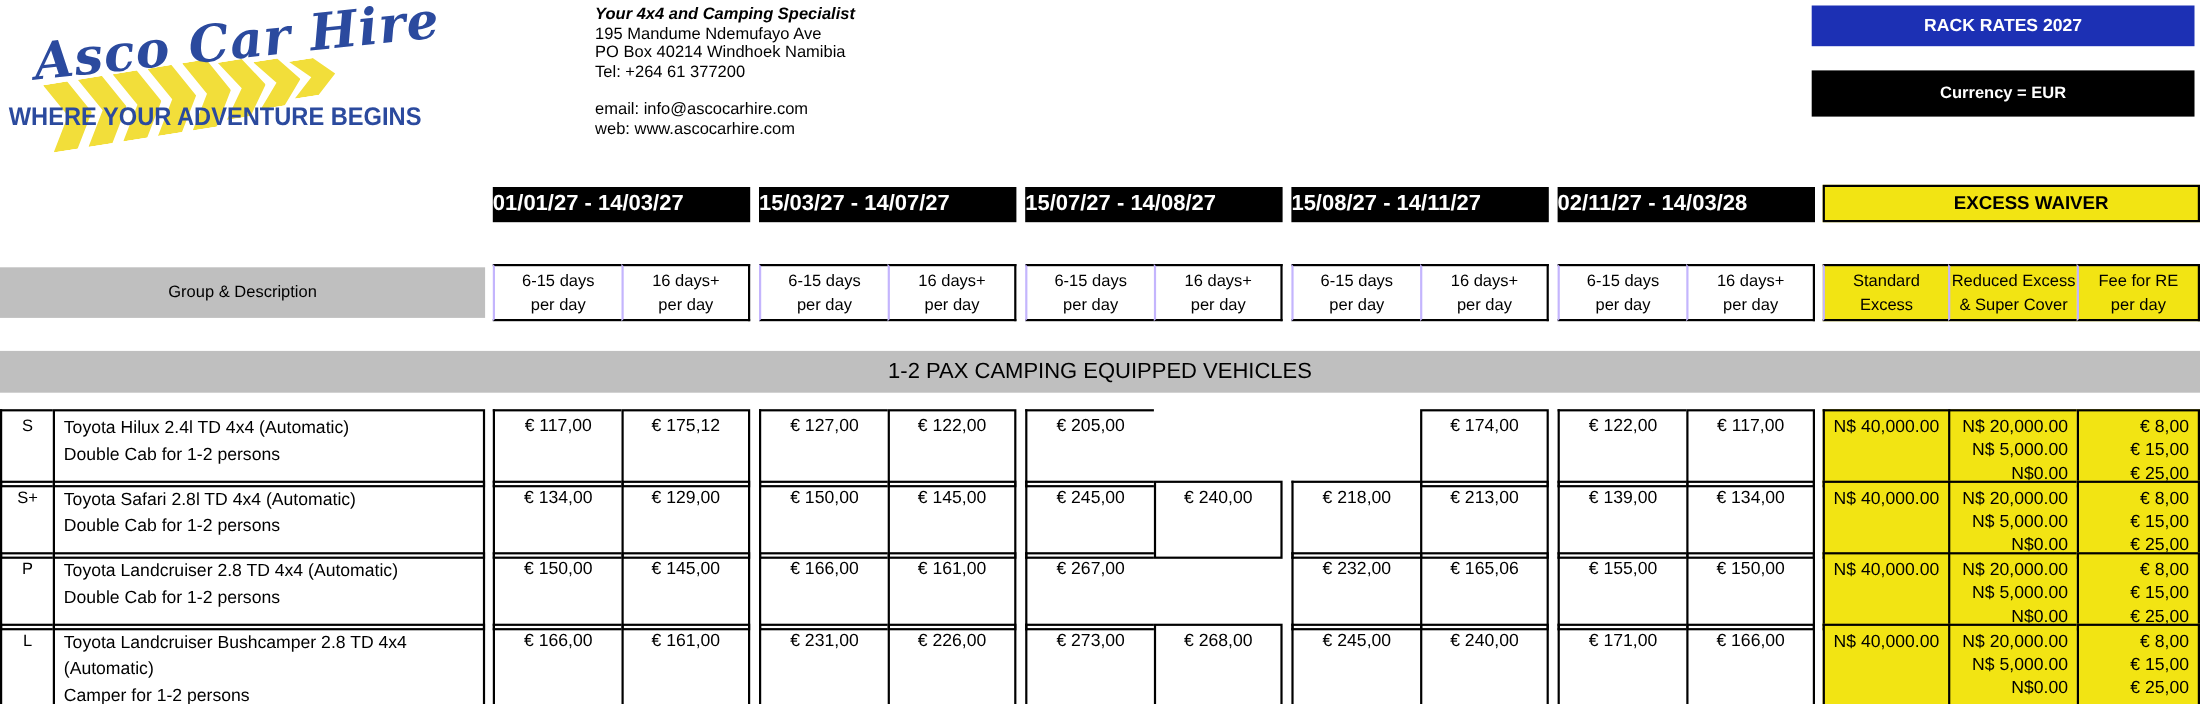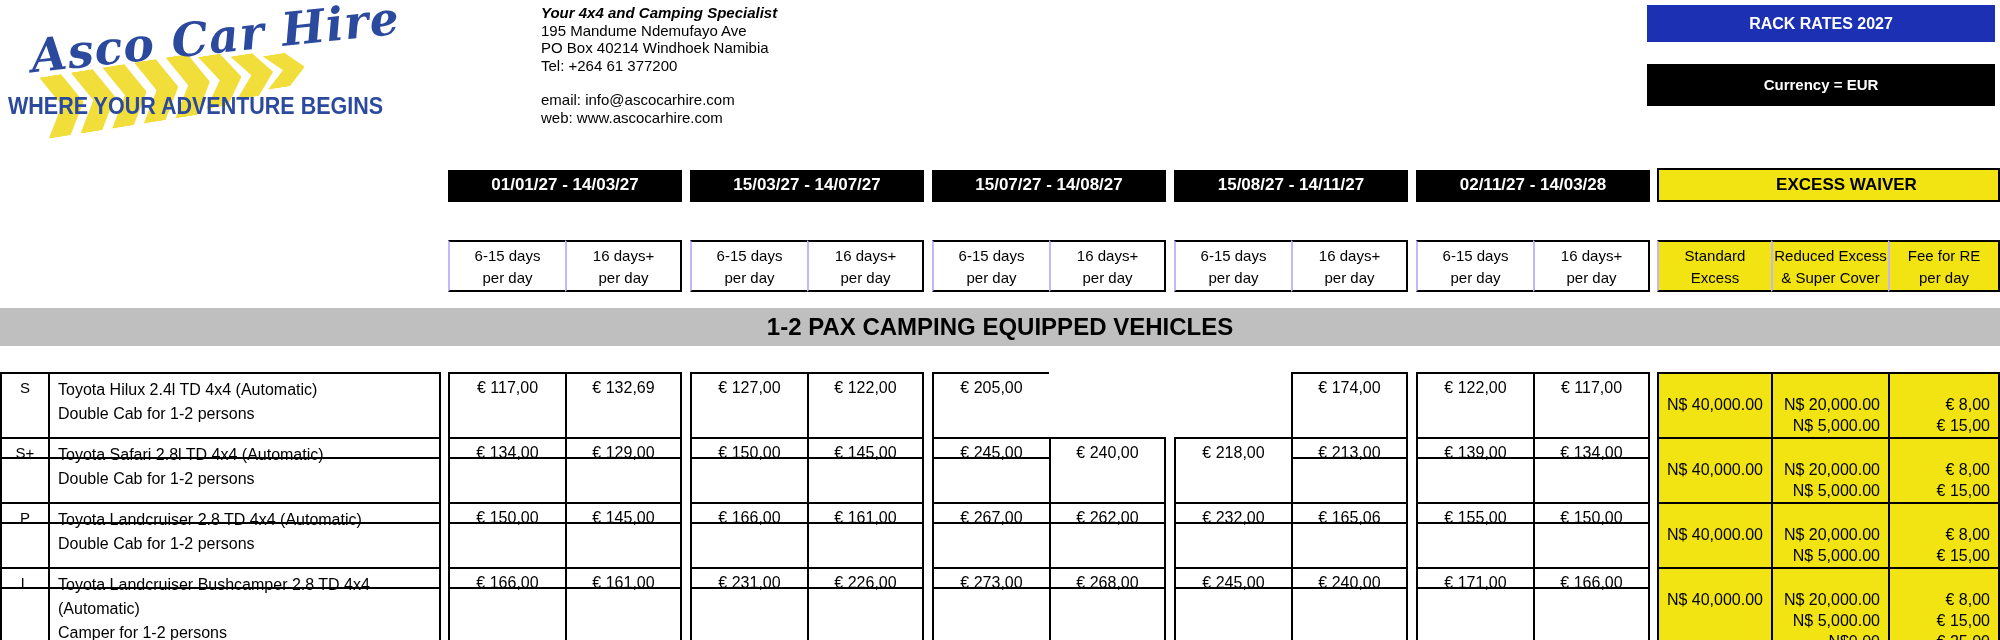--- a/index.html
+++ b/index.html
@@ -33,46 +33,46 @@
 
   
   .grid { position:absolute; left:0; display:grid; grid-template-columns:var(--cols); }
   .k1{grid-column:1} .k2{grid-column:2} .k4{grid-column:4} .k5{grid-column:5} .k7{grid-column:7} .k8{grid-column:8}
   .k10{grid-column:10} .k11{grid-column:11} .k13{grid-column:13} .k14{grid-column:14} .k16{grid-column:16} .k17{grid-column:17}
   .k19{grid-column:19} .k20{grid-column:20} .k21{grid-column:21}
   .sp2 { grid-column:span 2; } .g12 { grid-column:1 / span 2; } .g19 { grid-column:19 / span 3;padding-left:36px; }
 
   
   .phrow { top:170px; height:30px; }
-  .pbar { background:#000; color:#fff; font-weight:bold; font-size:17px; text-align:center; line-height:30px; }
+  .pbar { background:#000; color:#fff; font-weight:bold; font-size:20px; text-align:left; line-height:30px; }
   .ewbar { background:#F2E413; border:2px solid #000; color:#000; font-weight:bold; font-size:17px;
            text-align:center; line-height:30px; height:34px; margin-top:-2px; }
 
   
   .shrow { top:240px; height:52px; font-size:15px; }
   .gd { background:#BFBFBF; text-align:center; line-height:46px; margin:3px 0; }
   .sh { border-top:2px solid #000; border-bottom:2px solid #000; border-left:2px solid #c4b5fd;
         text-align:center; padding-top:3px; line-height:22px; }
   .sh.last { border-right:2px solid #000; }
   .sh.yellow { background:#F2E413; }
 
   
-  .section-band { position:absolute; left:0; top:308px; width:2000px; height:38px; background:#BFBFBF;
-                  text-align:center; font-weight:bold; font-size:24px; line-height:38px; }
+  .section-band { position:absolute; left:0; top:319px; width:2000px; height:38px; background:#BFBFBF;
+                  text-align:center; font-weight:normal; font-size:20px; line-height:38px; }
 
   
   .rows-host { position:absolute; left:0; top:372px; width:2000px; }
   .brow { display:grid; grid-template-columns:var(--cols); height:67px; }
   .brow + .brow { margin-top:-2px; }
   .c { border-top:2px solid #000; border-bottom:2px solid #000; border-left:2px solid #000; font-size:16px; }
   .c.last { border-right:2px solid #000; }
   .grp { text-align:center; padding-top:5px; font-size:15px; }
   .desc { padding:4px 4px 0 8px; line-height:24px; }
   .rate { text-align:center; padding-top:5px; }
-  .ycell { background:#F2E413; text-align:right; padding:20px 8px 0 0; line-height:21px; }
+  .ycell { background:#F2E413; text-align:right; padding:4px 8px 0 0; line-height:21px; }
 </style>
 </head>
 <body>
 
 <div class="sheet">
 
   <div class="logo">
     <div class="tire-track">
       <span class="chev"></span><span class="chev"></span><span class="chev"></span><span class="chev"></span><span class="chev"></span><span class="chev"></span><span class="chev"></span><span class="chev"></span>
     </div>
@@ -96,20 +96,21 @@
   <div class="grid phrow">
     <div class="pbar sp2 k4" style="grid-column:4 / span 2">01/01/27 - 14/03/27</div>
     <div class="pbar sp2" style="grid-column:7 / span 2">15/03/27 - 14/07/27</div>
     <div class="pbar sp2" style="grid-column:10 / span 2">15/07/27 - 14/08/27</div>
     <div class="pbar sp2" style="grid-column:13 / span 2">15/08/27 - 14/11/27</div>
     <div class="pbar sp2" style="grid-column:16 / span 2">02/11/27 - 14/03/28</div>
     <div class="ewbar g19">EXCESS WAIVER</div>
   </div>
 
   <div class="grid shrow">
+    <div class="gd g12">Group &amp; Description</div>
 
     <div class="sh k4">
         <div>6-15 days</div>
         <div>per day</div>
       </div>
     <div class="sh last k5">
         <div>16 days+</div>
         <div>per day</div>
       </div>
     <div class="sh k7">
@@ -162,21 +163,21 @@
   <div class="section-band">1-2 PAX CAMPING EQUIPPED VEHICLES</div>
 
   <div class="rows-host">
     <div class="brow">
       <div class="c grp k1">S</div>
       <div class="c desc last k2">
         <div>Toyota Hilux 2.4l TD 4x4 (Automatic)</div>
         <div>Double Cab for 1-2 persons</div>
       </div>
       <div class="c rate k4">€ 117,00</div>
-      <div class="c rate last k5">€ 132,69</div>
+      <div class="c rate last k5">€ 175,12</div>
       <div class="c rate k7">€ 127,00</div>
       <div class="c rate last k8">€ 122,00</div>
       <div class="c rate k10">€ 205,00</div>
       <div class="c rate last k14">€ 174,00</div>
       <div class="c rate k16">€ 122,00</div>
       <div class="c rate last k17">€ 117,00</div>
       <div class="c ycell k19">N$ 40,000.00</div>
       <div class="c ycell k20">
         <div>N$ 20,000.00</div>
         <div>N$ 5,000.00</div>
@@ -222,21 +223,20 @@
       <div class="c grp k1">P</div>
       <div class="c desc last k2">
         <div>Toyota Landcruiser 2.8 TD 4x4 (Automatic)</div>
         <div>Double Cab for 1-2 persons</div>
       </div>
       <div class="c rate k4">€ 150,00</div>
       <div class="c rate last k5">€ 145,00</div>
       <div class="c rate k7">€ 166,00</div>
       <div class="c rate last k8">€ 161,00</div>
       <div class="c rate k10">€ 267,00</div>
-      <div class="c rate last k11">€ 262,00</div>
       <div class="c rate k13">€ 232,00</div>
       <div class="c rate last k14">€ 165,06</div>
       <div class="c rate k16">€ 155,00</div>
       <div class="c rate last k17">€ 150,00</div>
       <div class="c ycell k19">N$ 40,000.00</div>
       <div class="c ycell k20">
         <div>N$ 20,000.00</div>
         <div>N$ 5,000.00</div>
         <div>N$0.00</div>
       </div>

